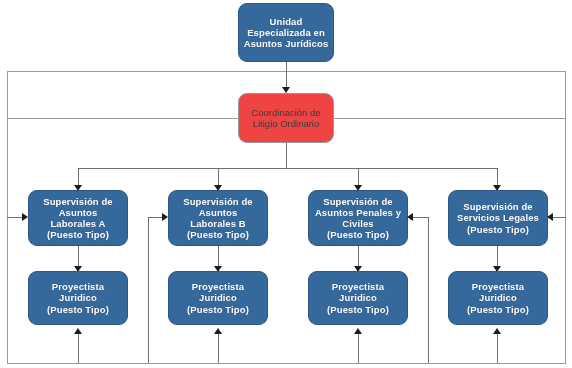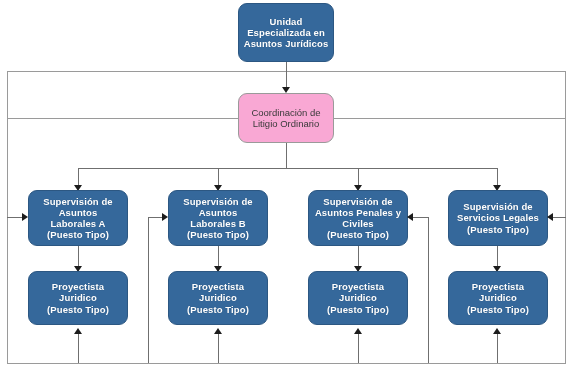--- a/index.html
+++ b/index.html
@@ -73,21 +73,21 @@
   .node.filled {
     background: #35689b;
     border: 1px solid #2c5782;
     color: #ffffff;
     font-weight: bold;
     font-size: 9.5px;
     letter-spacing: 0.1px;
     text-shadow: 0 0 1px rgba(0,0,0,0.25);
   }
   .node.outline {
-    background: #f9a8d4;
+    background: #ef4444;
     border: 1px solid #9a9a9a;
     color: #3a3a3a;
     font-weight: normal;
     font-size: 9.5px;
   }
   .node .label {
     padding: 0 4px;
     white-space: pre-line;
     display: block;
   }

